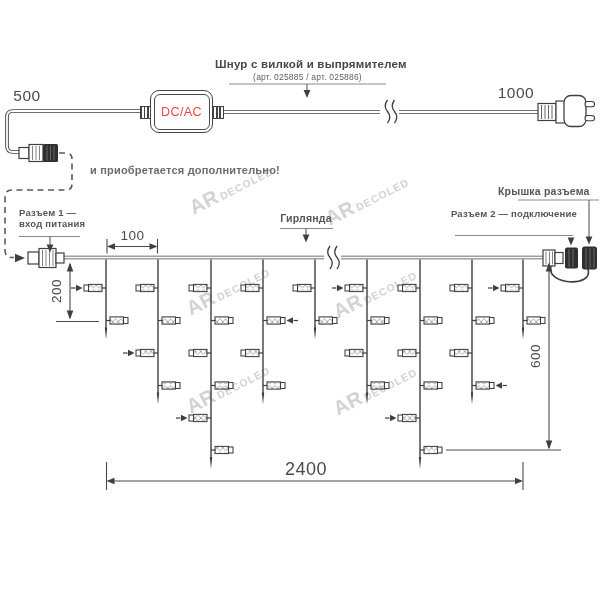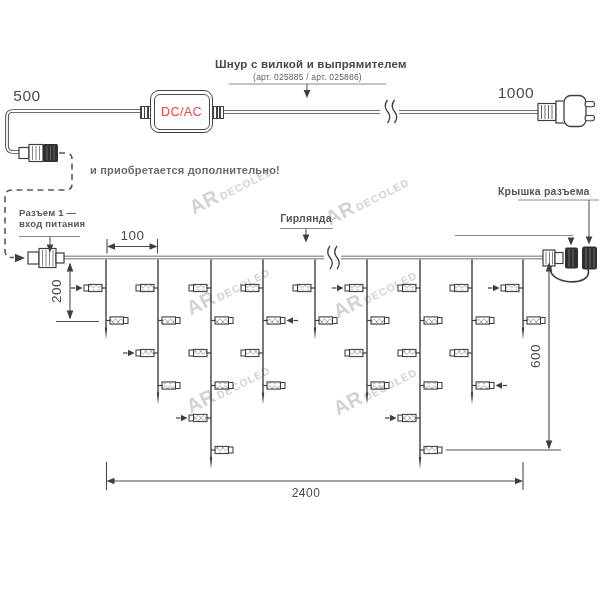--- a/index.html
+++ b/index.html
@@ -352,32 +352,33 @@
   <div id="dcac-inner">DC/AC</div>
 </div>
 <div class="nub" style="left:140px;top:105.5px;width:11px;height:13px"></div>
 <div class="nub" style="left:212px;top:105.5px;width:12px;height:13px"></div>
 
 <div class="lbl dim ctr" style="left:10px;top:87px;width:34px;font-size:15.5px">500</div>
 <div class="lbl dim ctr" style="left:489px;top:84px;width:54px;font-size:15.5px">1000</div>
 <div class="lbl dim ctr" style="left:107px;top:228px;width:51px;font-size:13.5px">100</div>
 <div class="lbl dim rot" style="left:33px;top:283px;width:48px;height:16px;font-size:13.5px">200</div>
 <div class="lbl dim rot" style="left:512px;top:348px;width:48px;height:16px;font-size:13.5px">600</div>
-<div class="lbl dim ctr" style="left:276px;top:486px;width:60px;font-size:12px">2400</div>
+<div class="lbl dim ctr" style="left:276px;top:459px;width:60px;font-size:18px">2400</div>
 
 <div class="lbl bold ctr" style="left:215px;top:58px;width:185px;font-size:11.5px;color:#474747">Шнур с вилкой и выпрямителем</div>
 <div class="lbl ctr" style="left:215px;top:72px;width:185px;font-size:8.5px;color:#5f5f5f">(арт. 025885 / арт. 025886)</div>
 
 <div class="lbl bold" style="left:90px;top:161px;font-size:11px;color:#6b6b6b">
   <div style="margin-top:2.5px">и приобретается дополнительно!</div>
 </div>
 
 <div class="lbl bold" style="left:19px;top:207px;font-size:9.5px">
   <div>Разъем 1 —</div>
   <div style="margin-top:0">вход питания</div>
 </div>
 
 <div class="lbl bold ctr" style="left:266px;top:212px;width:80px;font-size:10.5px">Гирлянда</div>
 
 <div class="lbl bold" style="left:498px;top:185px;width:101px;font-size:10.5px;">Крышка разъема</div>
 
 <div class="lbl bold ctr" style="left:443px;top:208px;width:142px;font-size:9.5px">
+  <div>Разъем 2 — подключение</div>
 </div>
 
 </body></html>

